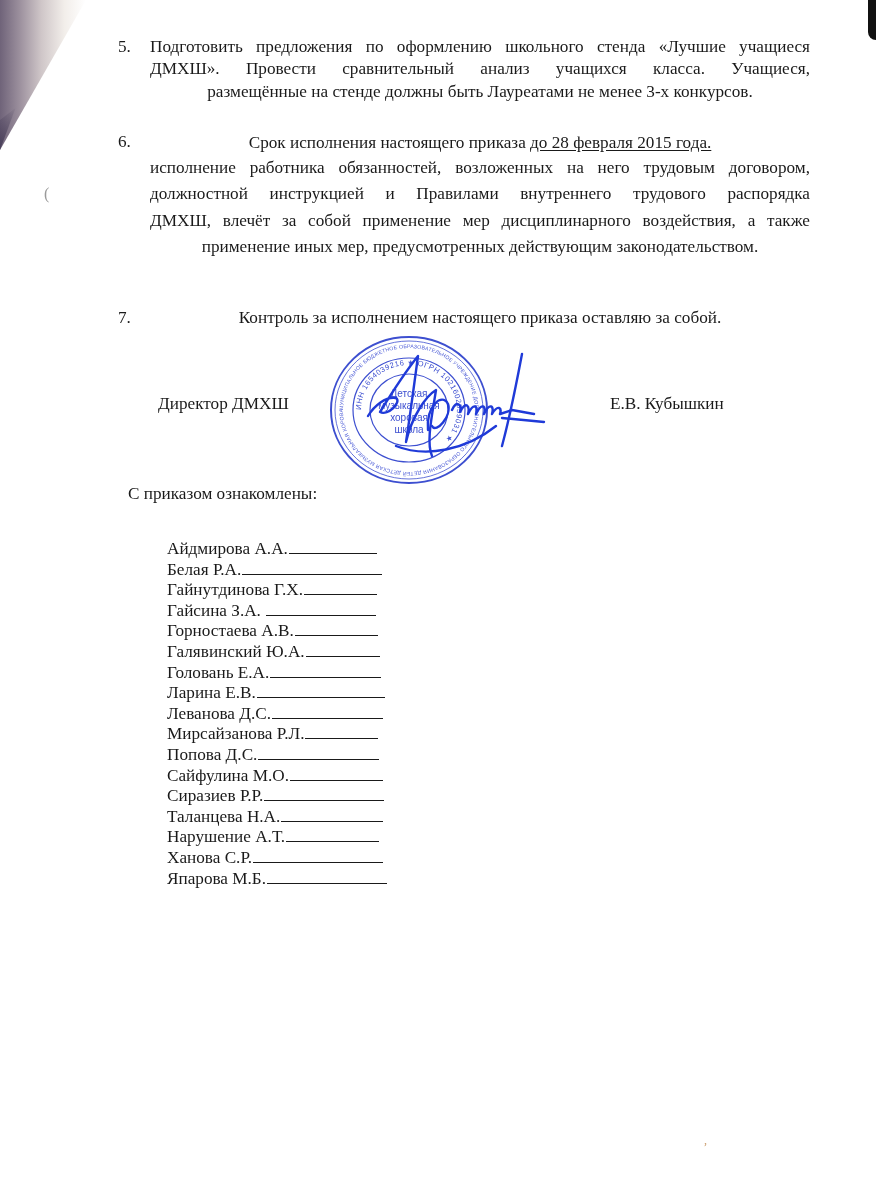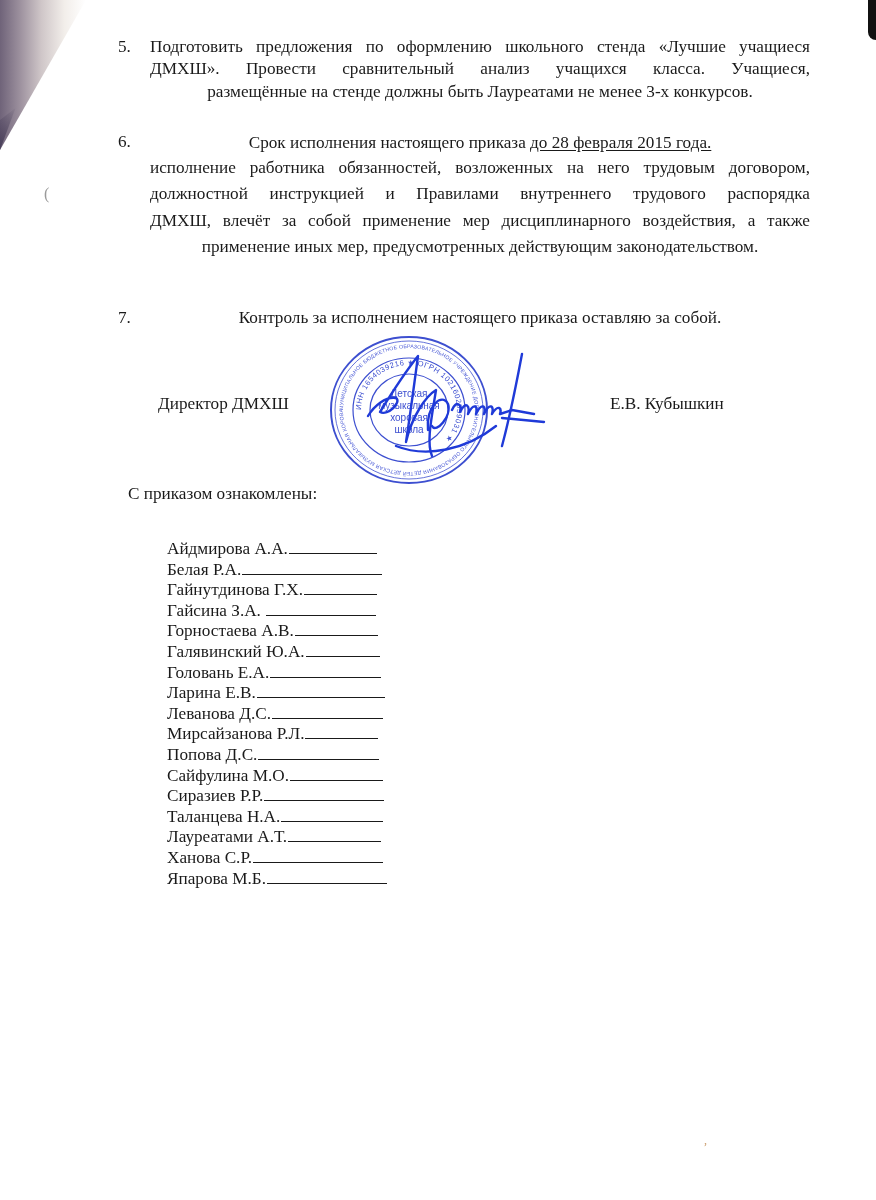--- a/index.html
+++ b/index.html
@@ -235,18 +235,18 @@
     <li><span>Горностаева А.В.</span><span class="line" style="width: 83px;"></span></li>
     <li><span>Галявинский Ю.А.</span><span class="line" style="width: 74px;"></span></li>
     <li><span>Головань Е.А.</span><span class="line" style="width: 111px;"></span></li>
     <li><span>Ларина Е.В.</span><span class="line" style="width: 128px;"></span></li>
     <li><span>Леванова Д.С.</span><span class="line" style="width: 111px;"></span></li>
     <li><span>Мирсайзанова Р.Л.</span><span class="line" style="width: 73px;"></span></li>
     <li><span>Попова Д.С.</span><span class="line" style="width: 121px;"></span></li>
     <li><span>Сайфулина М.О.</span><span class="line" style="width: 93px;"></span></li>
     <li><span>Сиразиев Р.Р.</span><span class="line" style="width: 120px;"></span></li>
     <li><span>Таланцева Н.А.</span><span class="line" style="width: 102px;"></span></li>
-    <li><span>Лауреатами А.Т.</span><span class="line" style="width: 93px;"></span></li>
+    <li><span>Нарушение А.Т.</span><span class="line" style="width: 93px;"></span></li>
     <li><span>Ханова С.Р.</span><span class="line" style="width: 130px;"></span></li>
     <li><span>Япарова М.Б.</span><span class="line" style="width: 120px;"></span></li>
   </ul>
 
 </div>
 
 </body></html>

